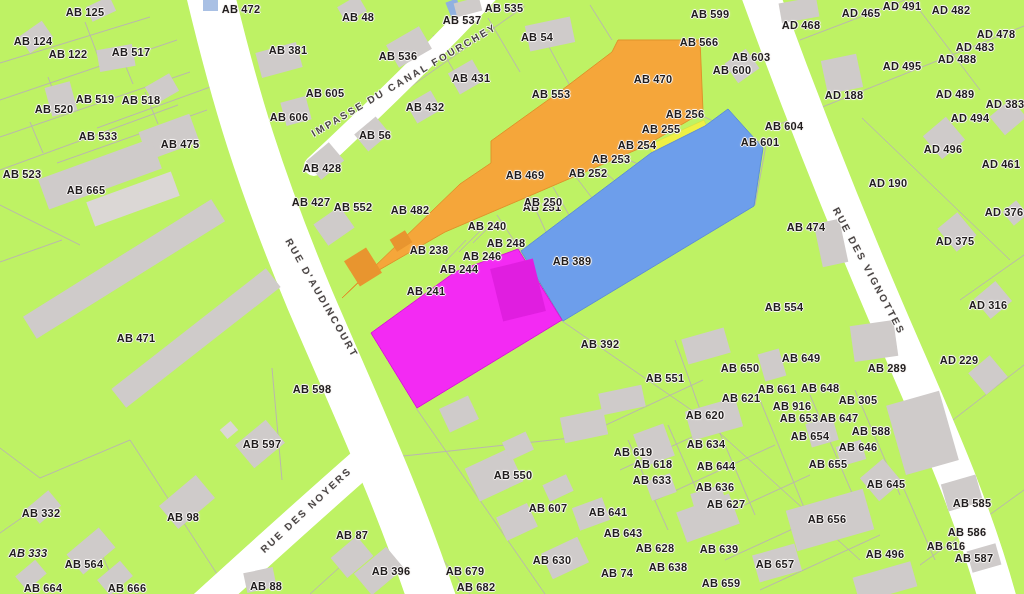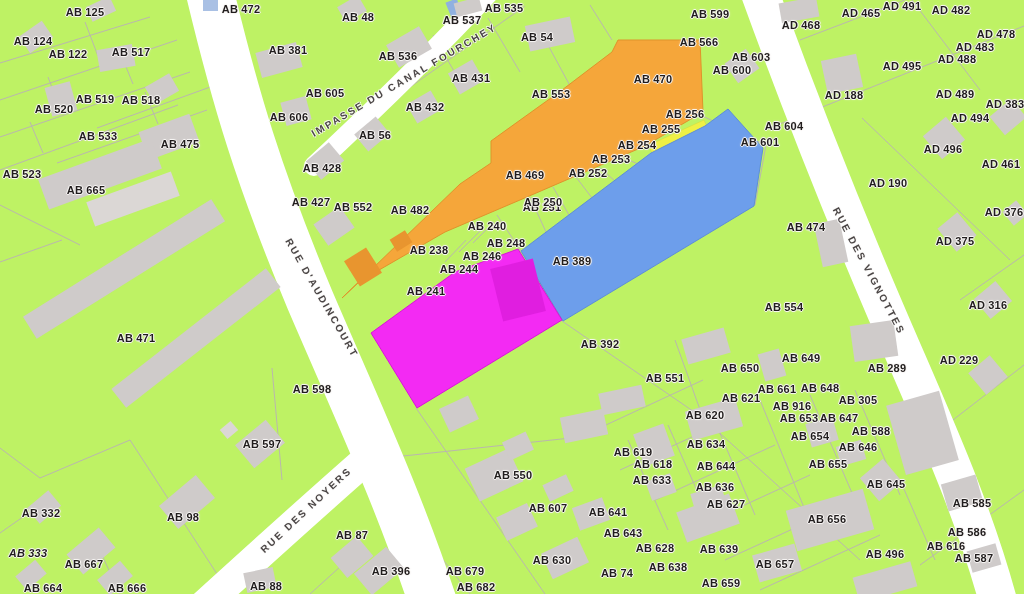--- a/index.html
+++ b/index.html
@@ -219,21 +219,21 @@
       <div class="plabel" style="left: 988px; top: 305px;">AD 316</div>
       <div class="plabel" style="left: 784px; top: 307px;">AB 554</div>
       <div class="plabel" style="left: 959px; top: 360px;">AD 229</div>
       <div class="plabel" style="left: 887px; top: 368px;">AB 289</div>
       <div class="plabel" style="left: 136px; top: 338px;">AB 471</div>
       <div class="plabel" style="left: 312px; top: 389px;">AB 598</div>
       <div class="plabel" style="left: 262px; top: 444px;">AB 597</div>
       <div class="plabel" style="left: 41px; top: 513px;">AB 332</div>
       <div class="plabel" style="left: 183px; top: 517px;">AB 98</div>
       <div class="plabel" style="left: 28px; top: 553px; font-style: italic;">AB 333</div>
-      <div class="plabel" style="left: 84px; top: 564px;">AB 667</div>
+      <div class="plabel" style="left: 84px; top: 564px;">AB 564</div>
       <div class="plabel" style="left: 43px; top: 588px;">AB 664</div>
       <div class="plabel" style="left: 127px; top: 588px;">AB 666</div>
       <div class="plabel" style="left: 266px; top: 586px;">AB 88</div>
       <div class="plabel" style="left: 352px; top: 535px;">AB 87</div>
       <div class="plabel" style="left: 391px; top: 571px;">AB 396</div>
       <div class="plabel" style="left: 465px; top: 571px;">AB 679</div>
       <div class="plabel" style="left: 476px; top: 587px;">AB 682</div>
       <div class="plabel" style="left: 513px; top: 475px;">AB 550</div>
       <div class="plabel" style="left: 609px; top: 464px; margin-left: 44px;">AB 618</div>
       <div class="plabel" style="left: 633px; top: 452px;">AB 619</div>

